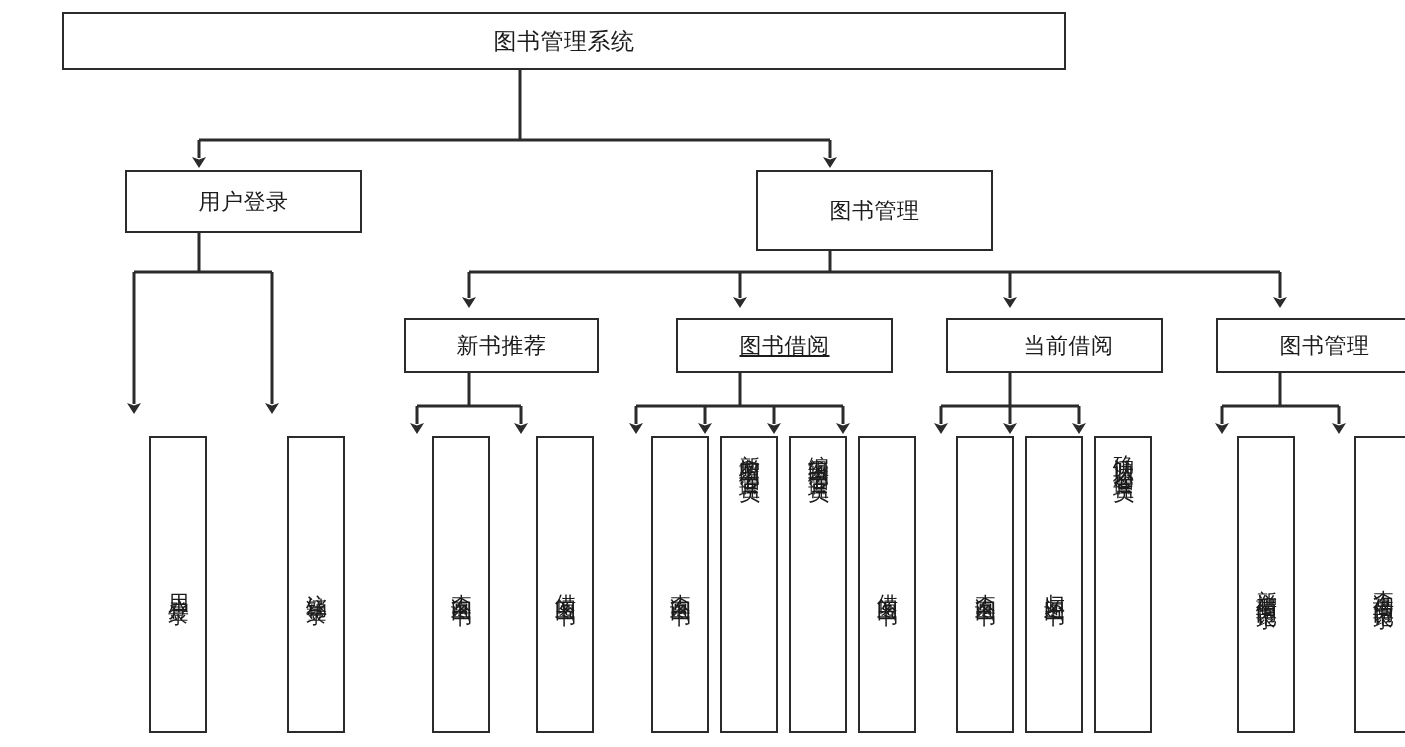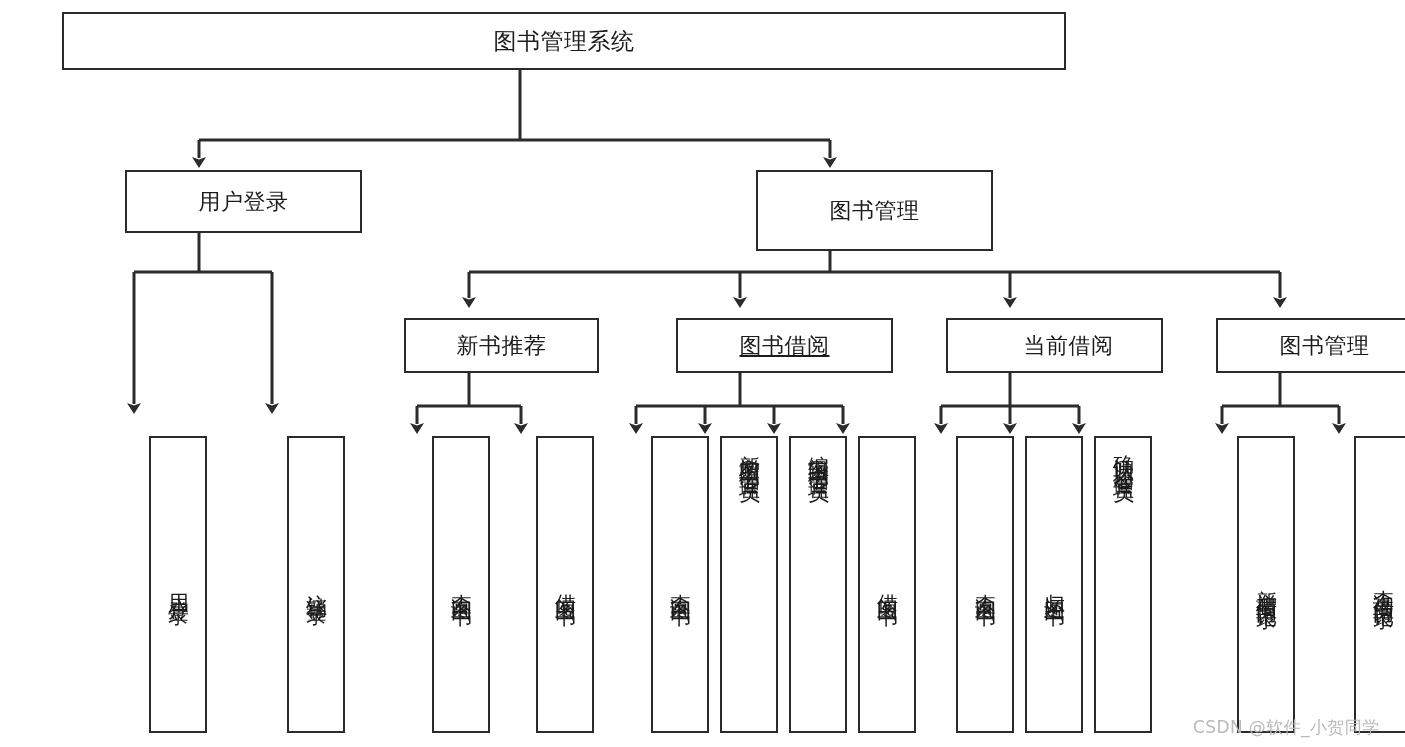--- a/index.html
+++ b/index.html
@@ -192,15 +192,14 @@
     <span class="label">确认归还（管理员）</span>
   </div>
 
   <div class="node v mid" style="left:1193px; top:436px; width:58px; height:297px;">
     <span class="label">新增借阅记录</span>
   </div>
   <div class="node v mid" style="left:1310px; top:436px; width:58px; height:297px;">
     <span class="label">查询借阅记录</span>
   </div>
 
-  <div class="watermark" style="left:1193px; top:716px;">CSDN @软件_小贺同学</div>
 
 </div>
 
 </body></html>

